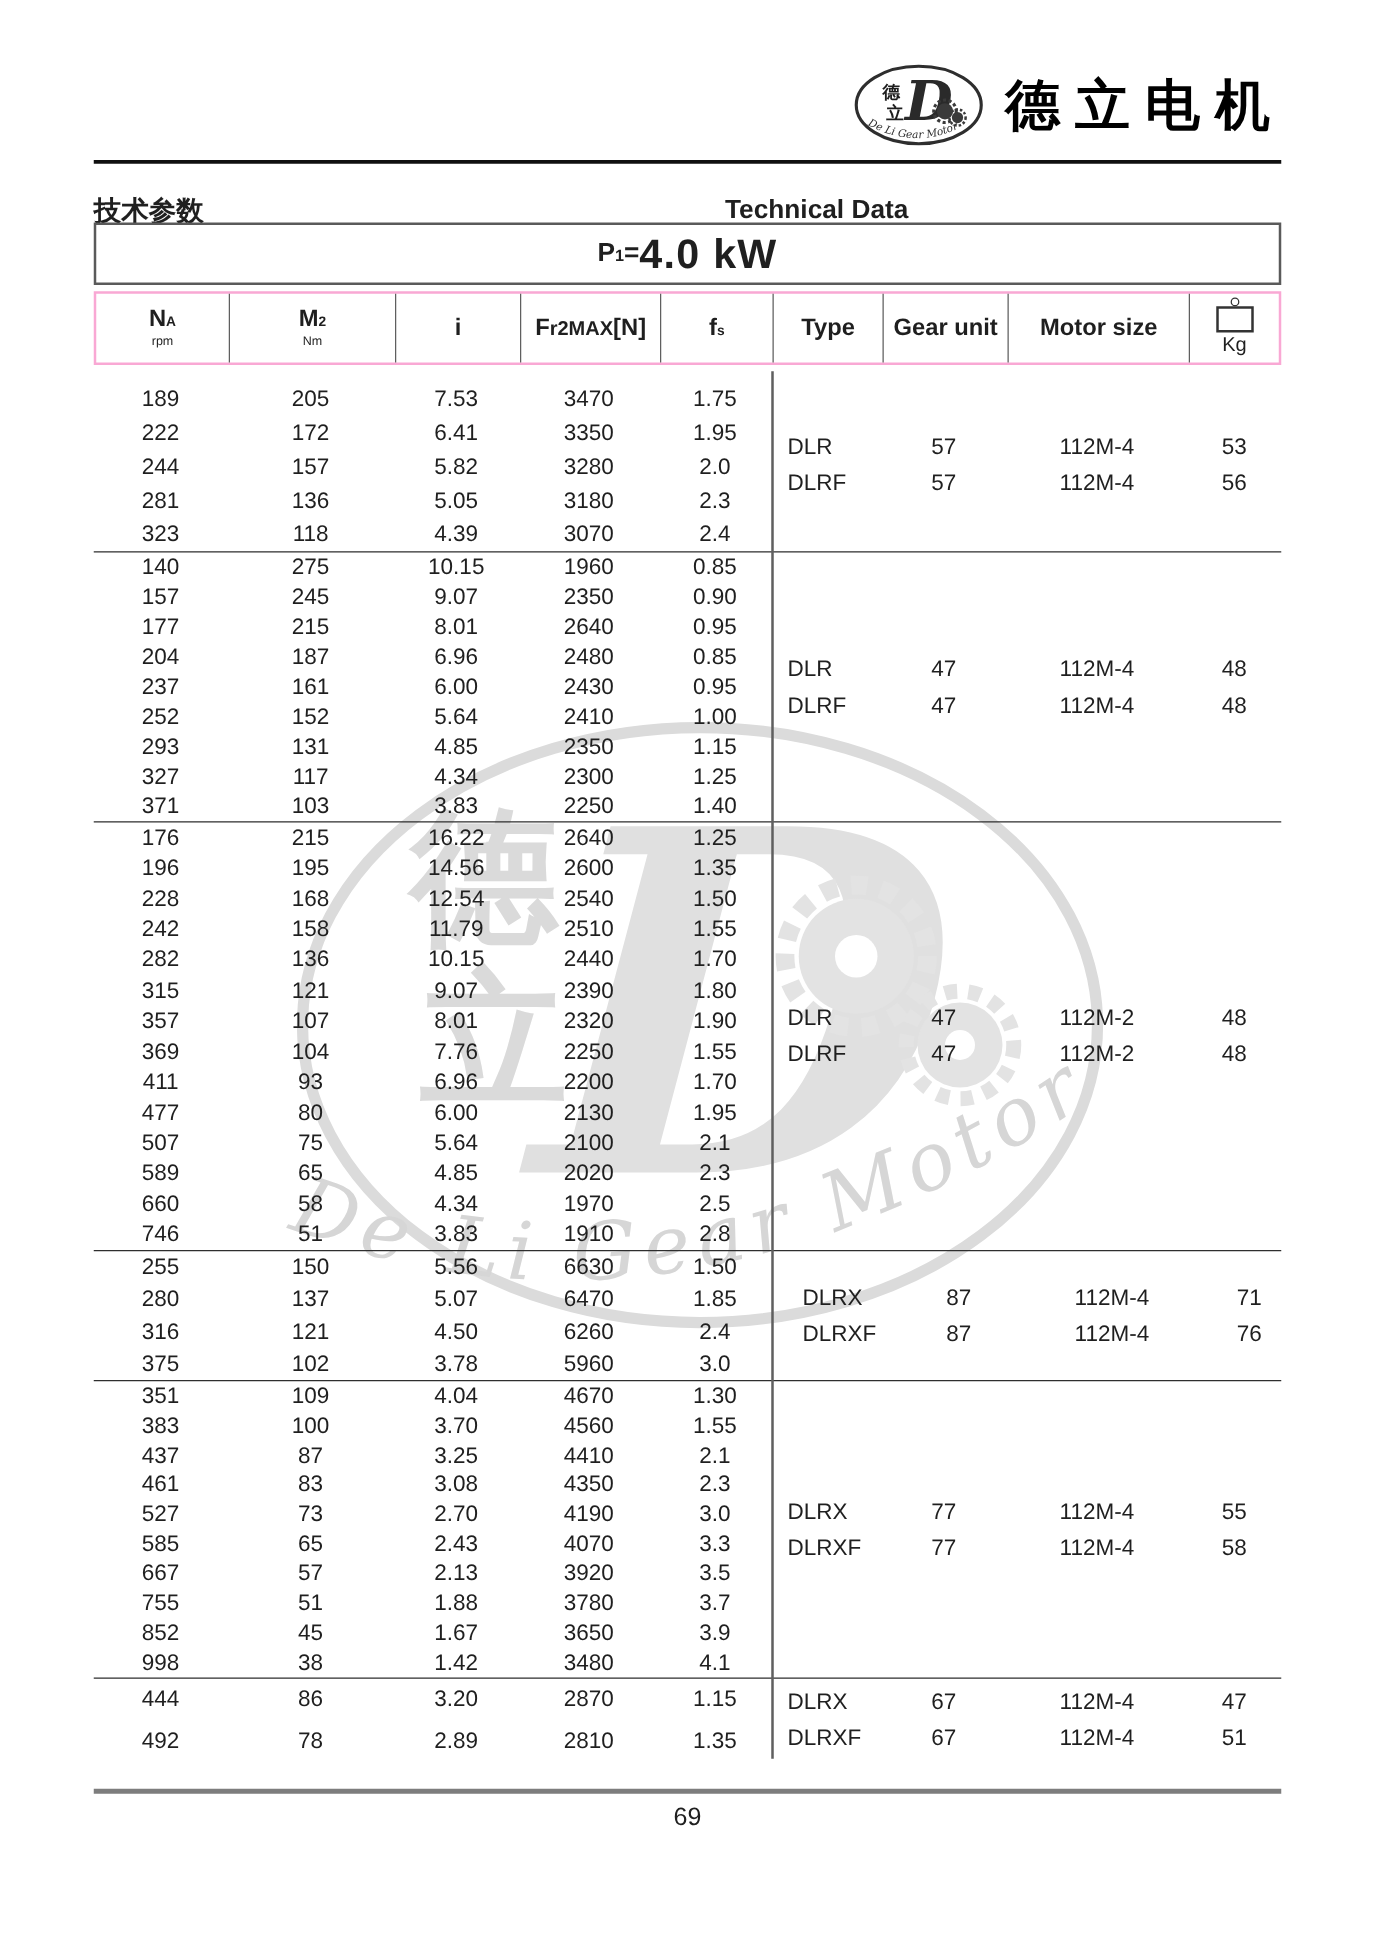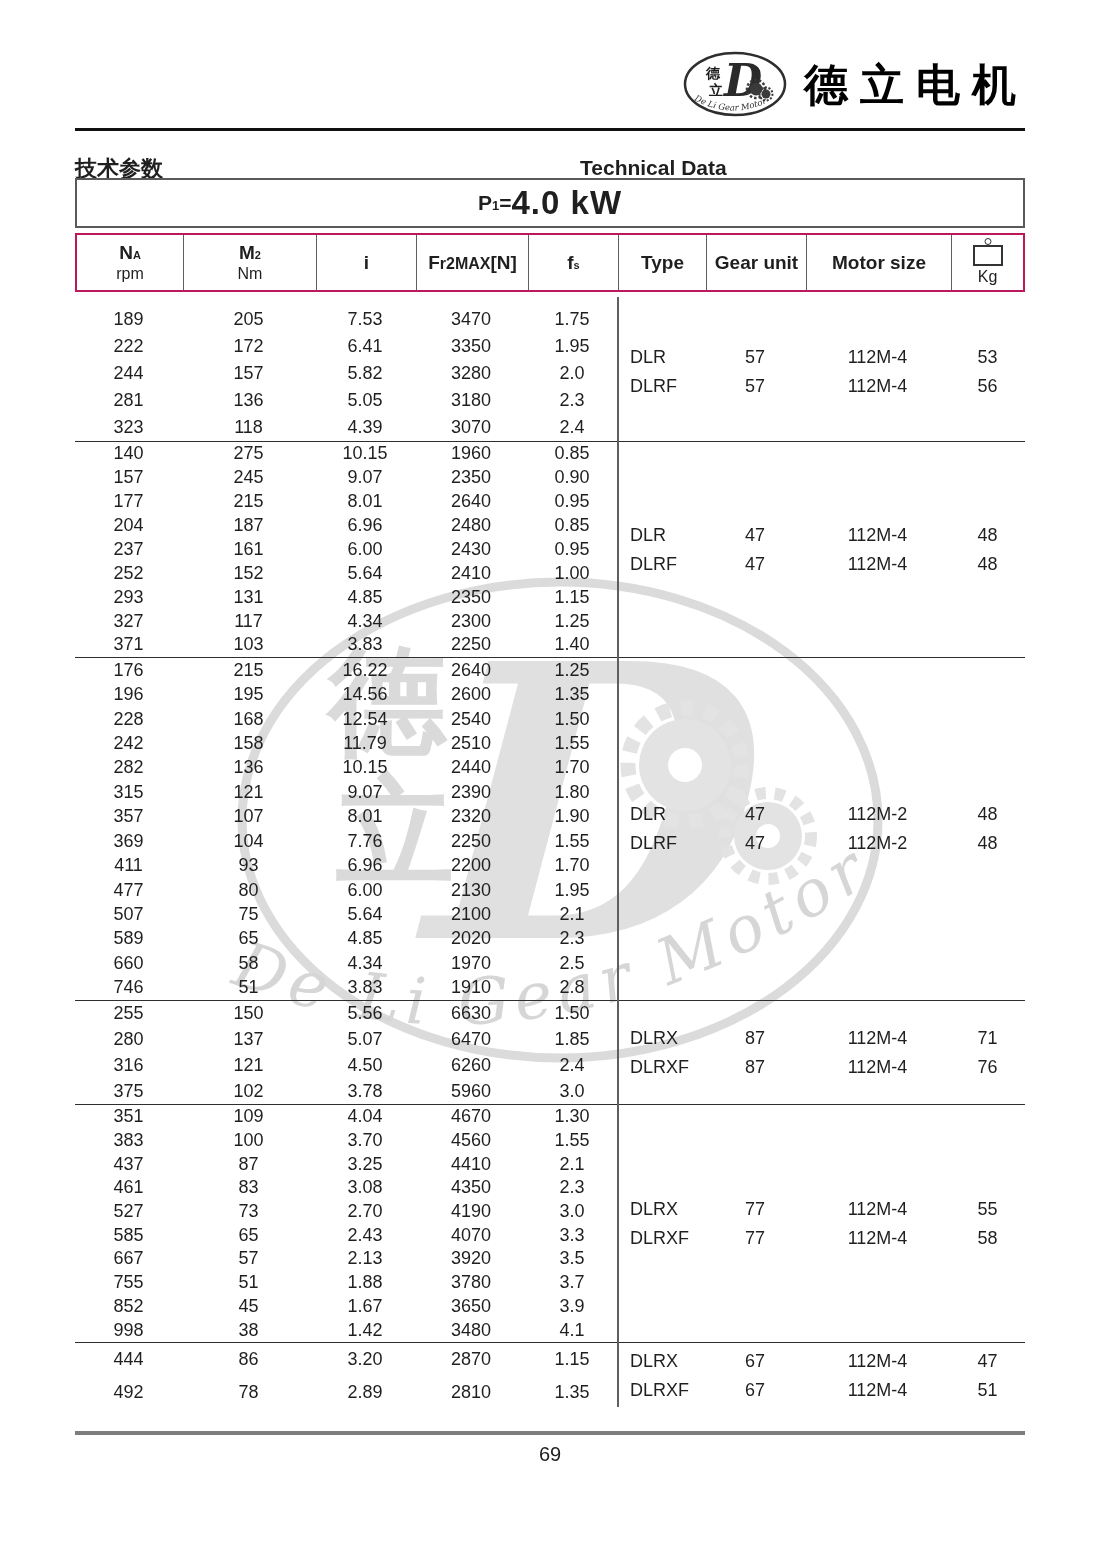--- a/index.html
+++ b/index.html
@@ -17,43 +17,43 @@
   .section-row{position:absolute;top:154px;left:75px;width:950px;height:30px;z-index:1;}
   .section-cn{position:absolute;left:0;top:0;font-size:22px;font-weight:bold;}
   .section-en{position:absolute;left:505px;top:2px;font-size:21px;font-weight:bold;}
   
   .power-box{position:absolute;top:178px;left:75px;width:950px;height:50px;border:2px solid #5a5a5a;
              box-sizing:border-box;display:flex;align-items:center;justify-content:center;z-index:1;background:transparent;}
   .p-small{font-size:21px;font-weight:bold;letter-spacing:0;}
   .p-sub{font-size:13px;font-weight:bold;}
   .p-big{font-size:33px;font-weight:900;letter-spacing:1px;}
   
-  .thead{position:absolute;top:233px;left:75px;width:950px;height:59px;border:2px solid #be185d;
+  .thead{position:absolute;top:233px;left:75px;width:950px;height:59px;border:2px solid #f9a8d4;
          box-sizing:border-box;display:flex;z-index:1;}
   .th{border-right:1.5px solid #5f5f5f;box-sizing:border-box;display:flex;flex-direction:column;
       align-items:center;justify-content:center;line-height:1.15;}
   .th:last-child{border-right:none;}
   .th-main{font-size:19px;font-weight:bold;}
   .th-sub{font-size:11px;font-weight:bold;}
   .th-sub2{font-size:16px;font-weight:bold;}
-  .th-unit{font-size:16px;font-weight:normal;margin-top:1px;}
+  .th-unit{font-size:10px;font-weight:normal;margin-top:1px;}
   .w0{width:107px;} .w1{width:133px;} .w2{width:100px;} .w3{width:112px;} .w4{width:90px;}
   .w5{width:88px;} .w6{width:100px;} .w7{width:145px;} .w8{flex:1;}
   .weight-icon{width:26px;height:17px;border:2px solid #333;position:relative;margin:6px 0 2px 0;}
   .weight-icon::before{content:"";position:absolute;left:50%;top:-9px;transform:translateX(-50%);
       width:5px;height:5px;border:1.5px solid #333;border-radius:50%;background:#fff;}
   .kg-label{font-size:16px;}
   
   .tbody{position:absolute;top:292px;left:75px;width:950px;z-index:1;}
   .tbody::before{content:"";position:absolute;left:542px;top:5px;bottom:2px;width:1.5px;background:#5f5f5f;}
   .group{display:flex;border-bottom:1.8px solid #2e2e2e;box-sizing:border-box;}
   .group:nth-child(1){height:150px;}
   .group:nth-child(2){height:216px;}
   .group:nth-child(3){height:343px;}
-  .group:nth-child(4){height:104px;}
+  .group:nth-child(4){height:104px;gap:12px;}
   .group:nth-child(5){height:238px;}
   .group:nth-child(6){height:66px;border-bottom:none;}
   .group:nth-child(1) .g-left{padding-top:14px;}
   .group:nth-child(1) .g-right{padding-top:10px;}
   .g-left{width:542px;display:flex;flex-direction:column;justify-content:space-around;box-sizing:border-box;}
   .data-row{display:flex;align-items:center;}
   .dc{font-size:18px;text-align:center;}
   .c0{width:107px;} .c1{width:133px;} .c2{width:100px;} .c3{width:112px;} .c4{width:90px;}
   .g-right{width:408px;display:flex;flex-direction:column;justify-content:center;box-sizing:border-box;}
   .variant-row{display:flex;align-items:center;height:29px;font-size:18px;}

